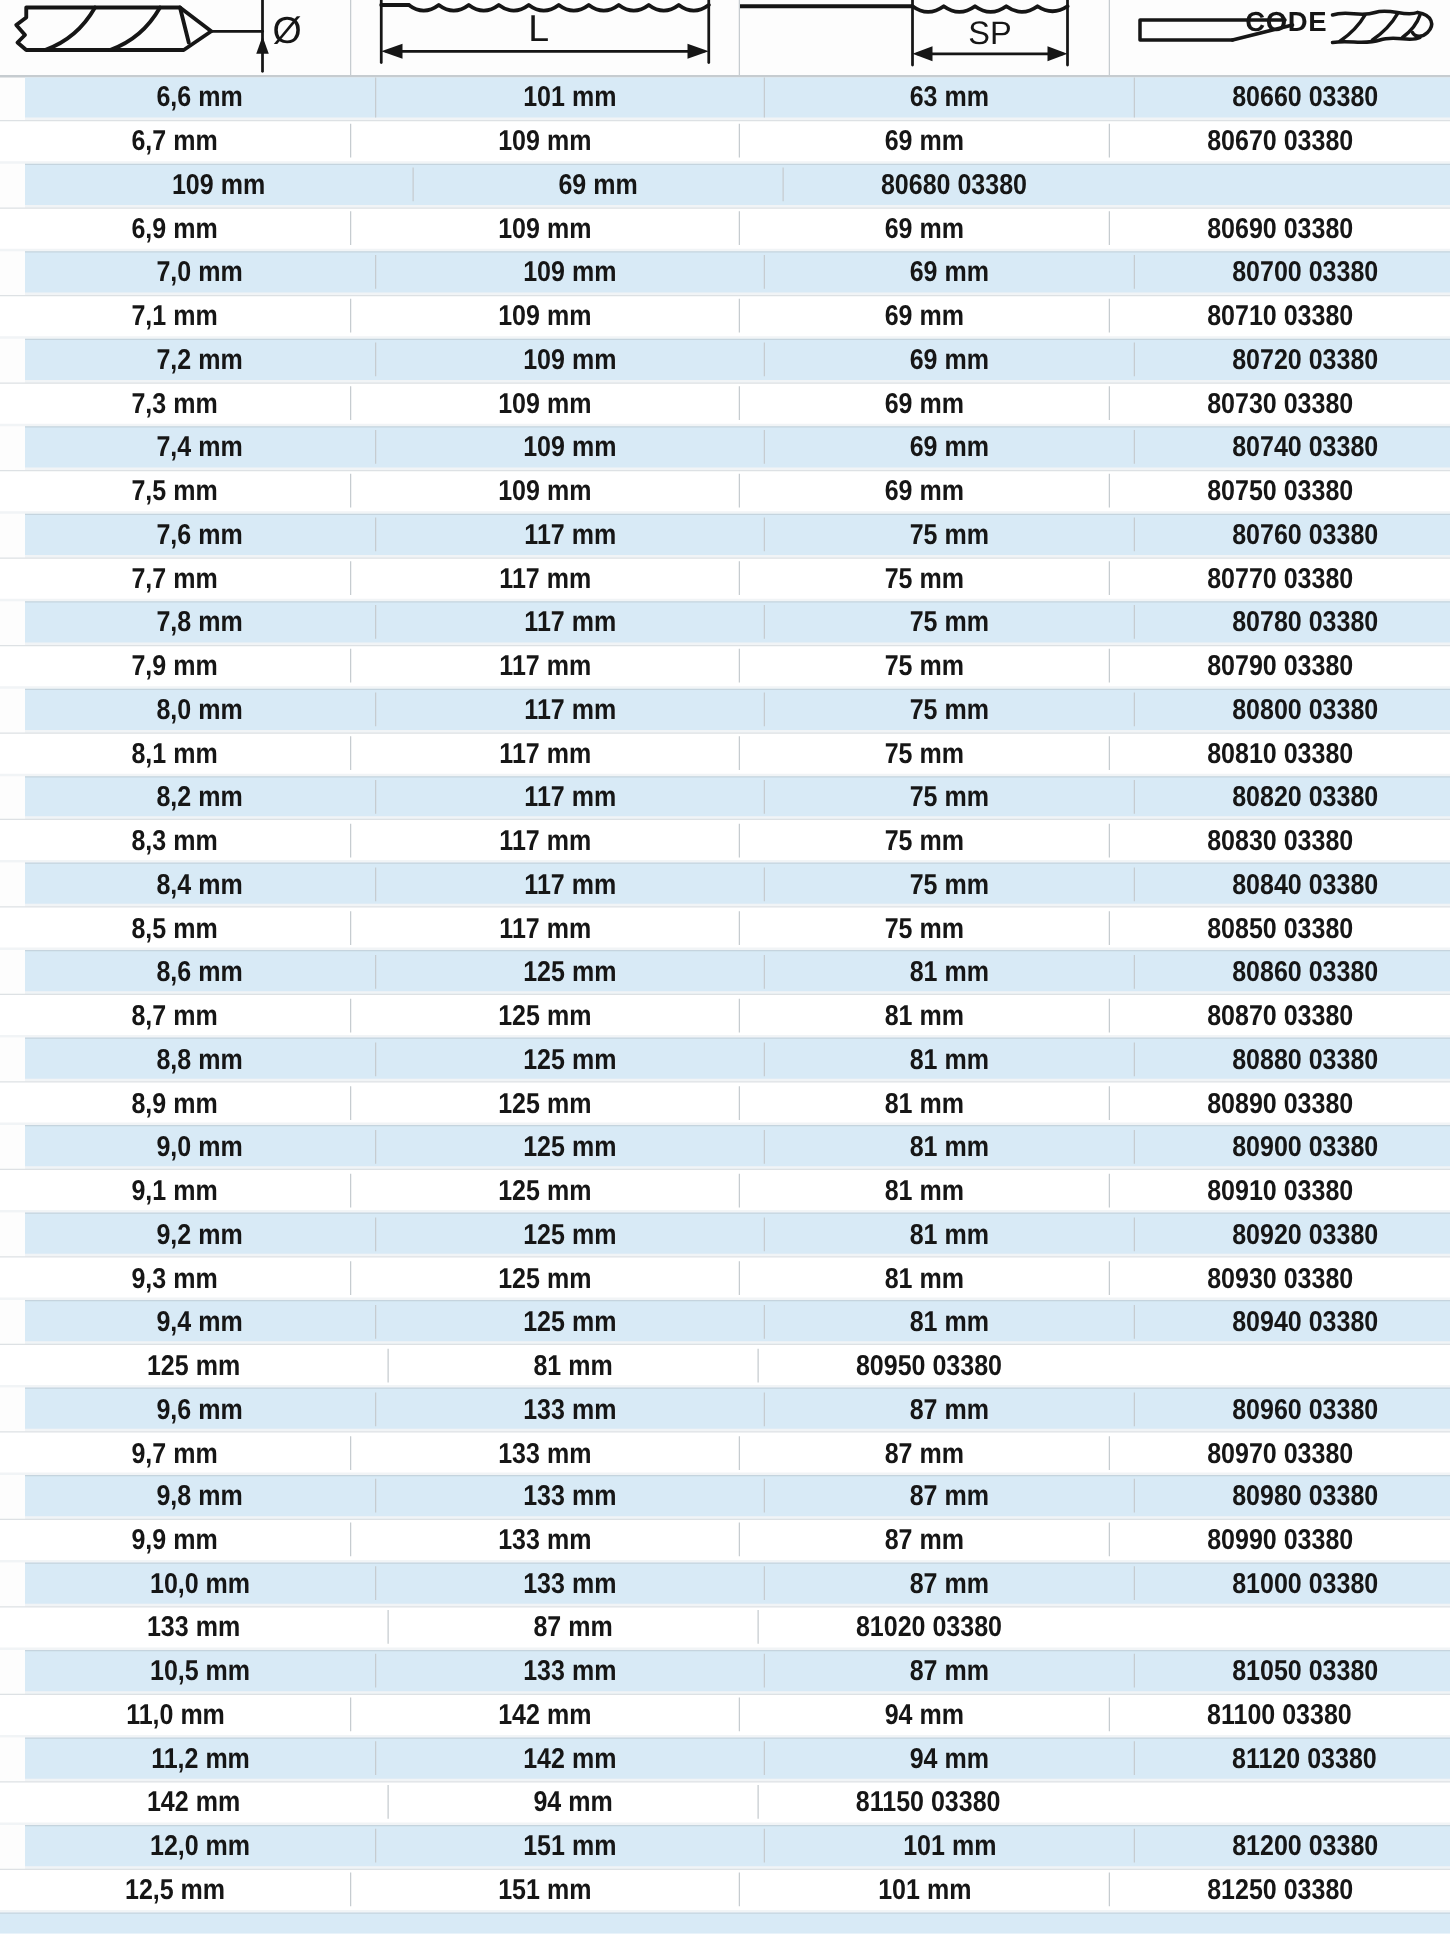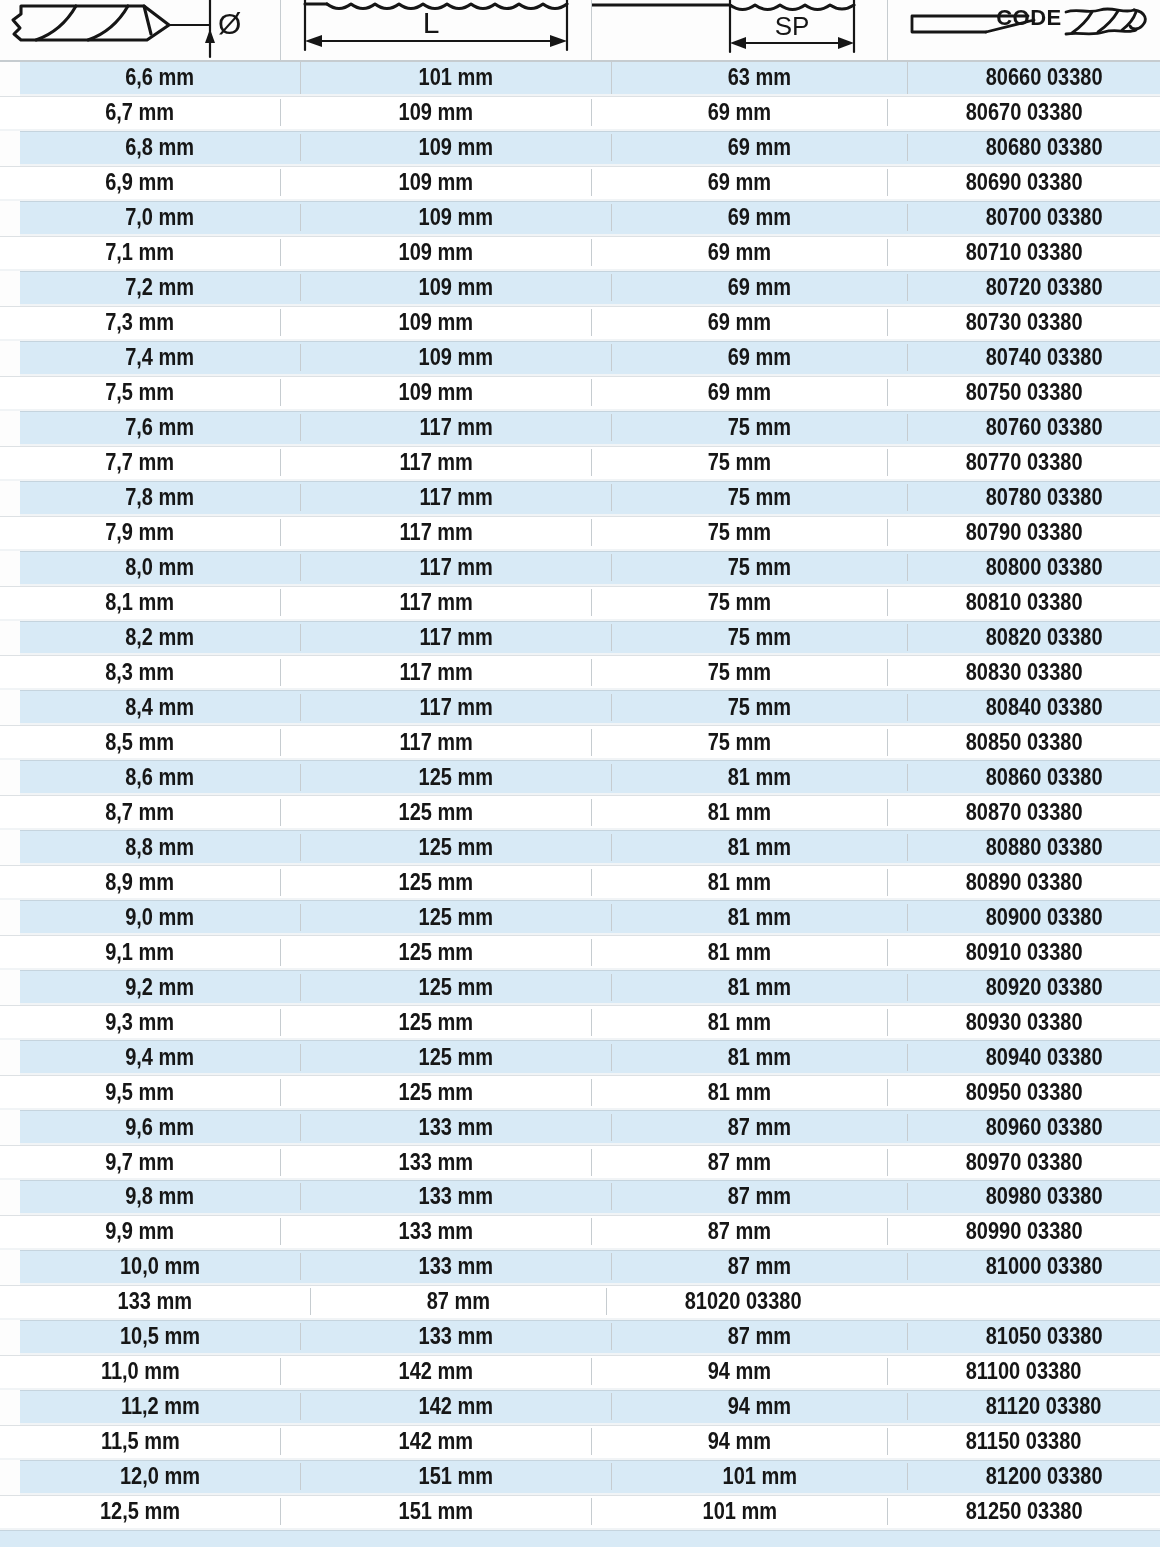--- a/index.html
+++ b/index.html
@@ -132,23 +132,20 @@
         </div>
         <div class="cell c3">
           <span class="txt">69 mm</span>
         </div>
         <div class="cell c4">
           <span class="txt">80670 03380</span>
         </div>
       </div>
 
       <div class="row alt">
-        <div class="cell c1">
-          <span class="txt">6,8 mm</span>
-        </div>
         <div class="cell c2">
           <span class="txt">109 mm</span>
         </div>
         <div class="cell c3">
           <span class="txt">69 mm</span>
         </div>
         <div class="cell c4">
           <span class="txt">80680 03380</span>
         </div>
       </div>
@@ -537,23 +534,20 @@
         </div>
         <div class="cell c3">
           <span class="txt">81 mm</span>
         </div>
         <div class="cell c4">
           <span class="txt">80940 03380</span>
         </div>
       </div>
 
       <div class="row base">
-        <div class="cell c1">
-          <span class="txt">9,5 mm</span>
-        </div>
         <div class="cell c2">
           <span class="txt">125 mm</span>
         </div>
         <div class="cell c3">
           <span class="txt">81 mm</span>
         </div>
         <div class="cell c4">
           <span class="txt">80950 03380</span>
         </div>
       </div>
@@ -684,23 +678,20 @@
         </div>
         <div class="cell c3">
           <span class="txt">94 mm</span>
         </div>
         <div class="cell c4">
           <span class="txt">81120 03380</span>
         </div>
       </div>
 
       <div class="row base">
-        <div class="cell c1">
-          <span class="txt">11,5 mm</span>
-        </div>
         <div class="cell c2">
           <span class="txt">142 mm</span>
         </div>
         <div class="cell c3">
           <span class="txt">94 mm</span>
         </div>
         <div class="cell c4">
           <span class="txt">81150 03380</span>
         </div>
       </div>

